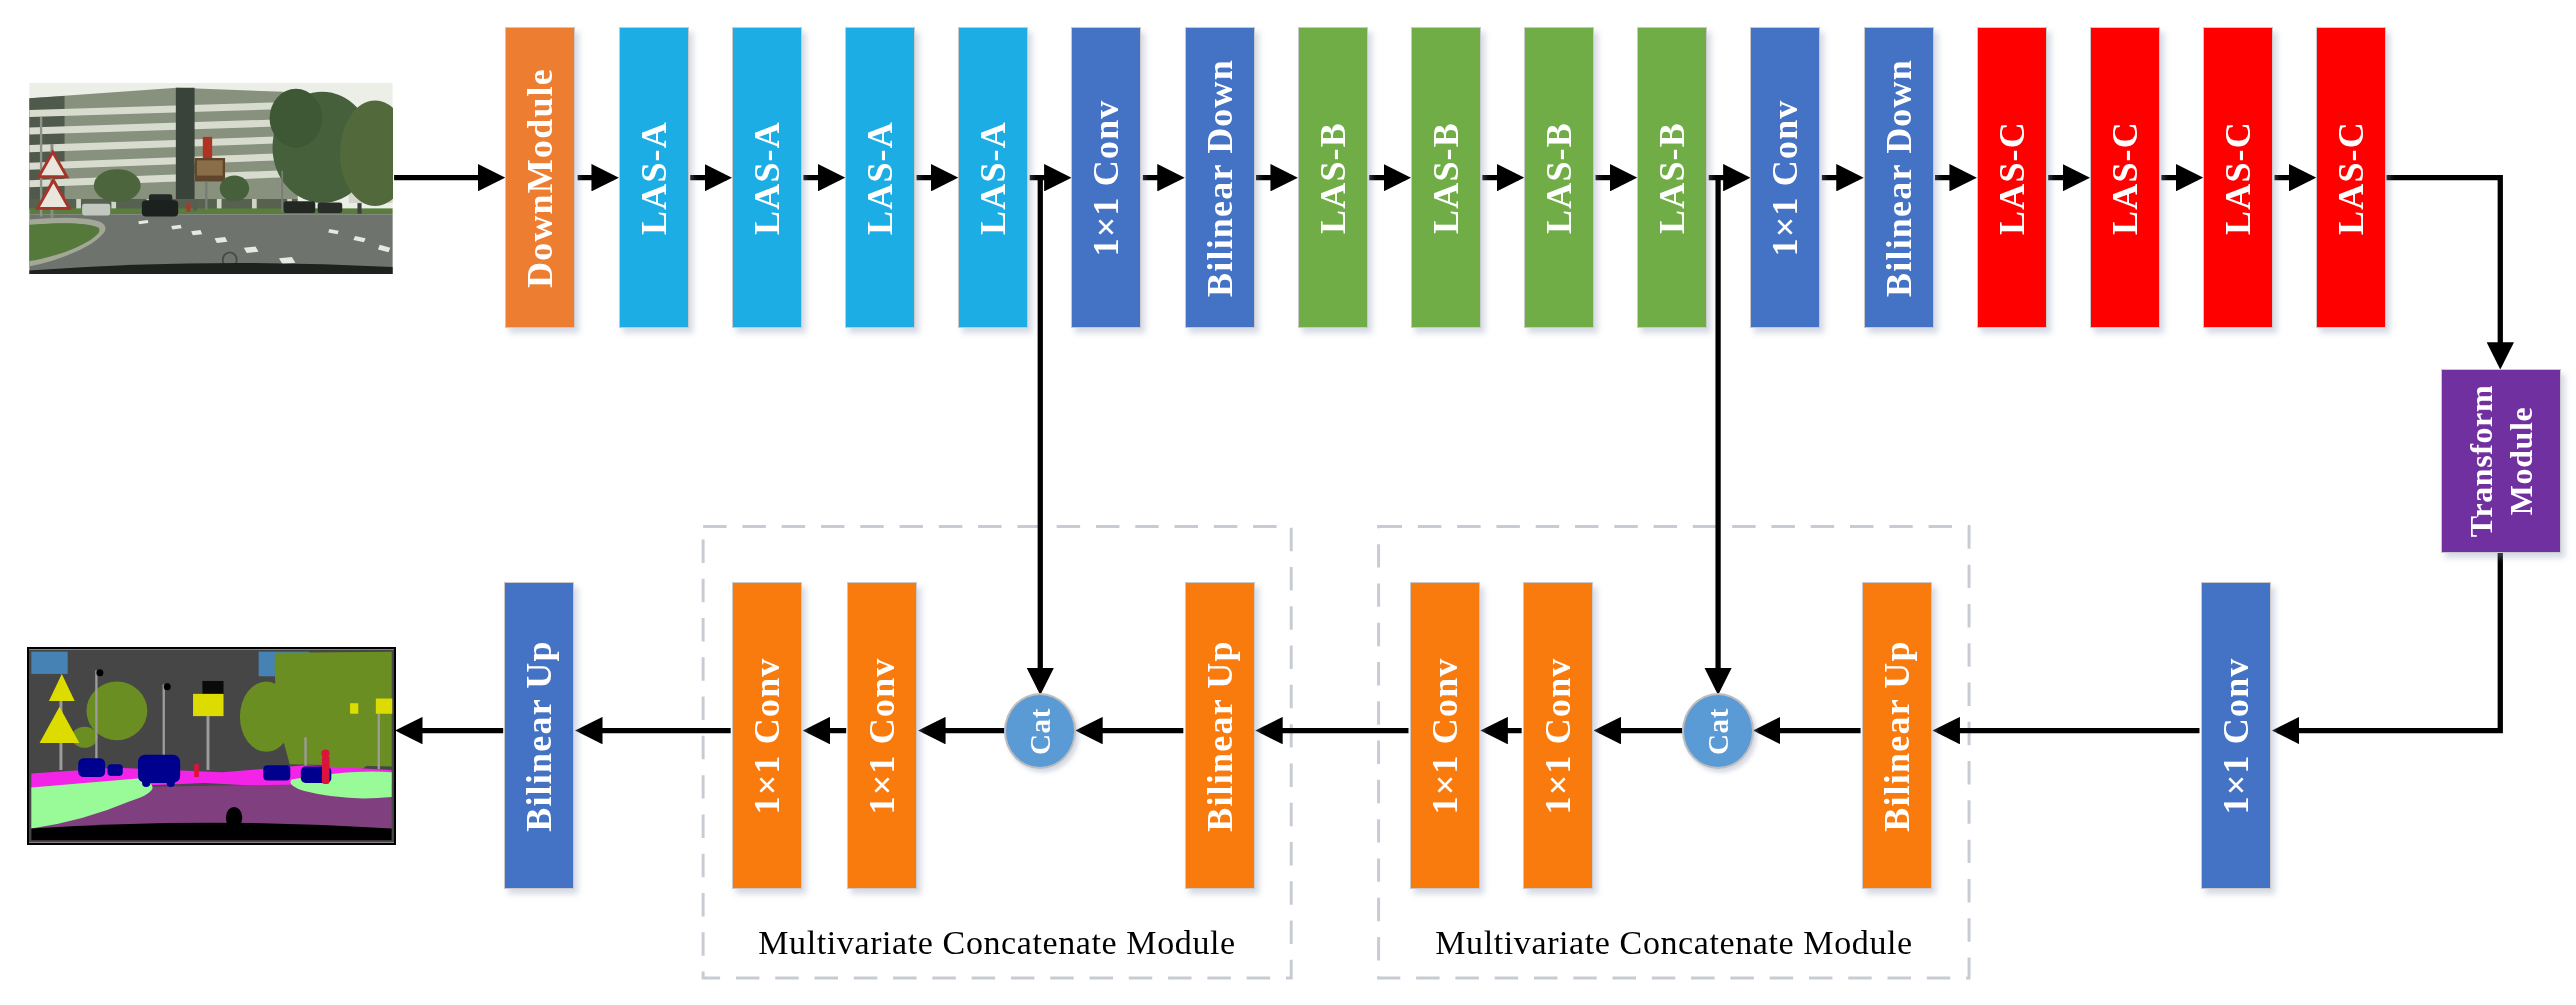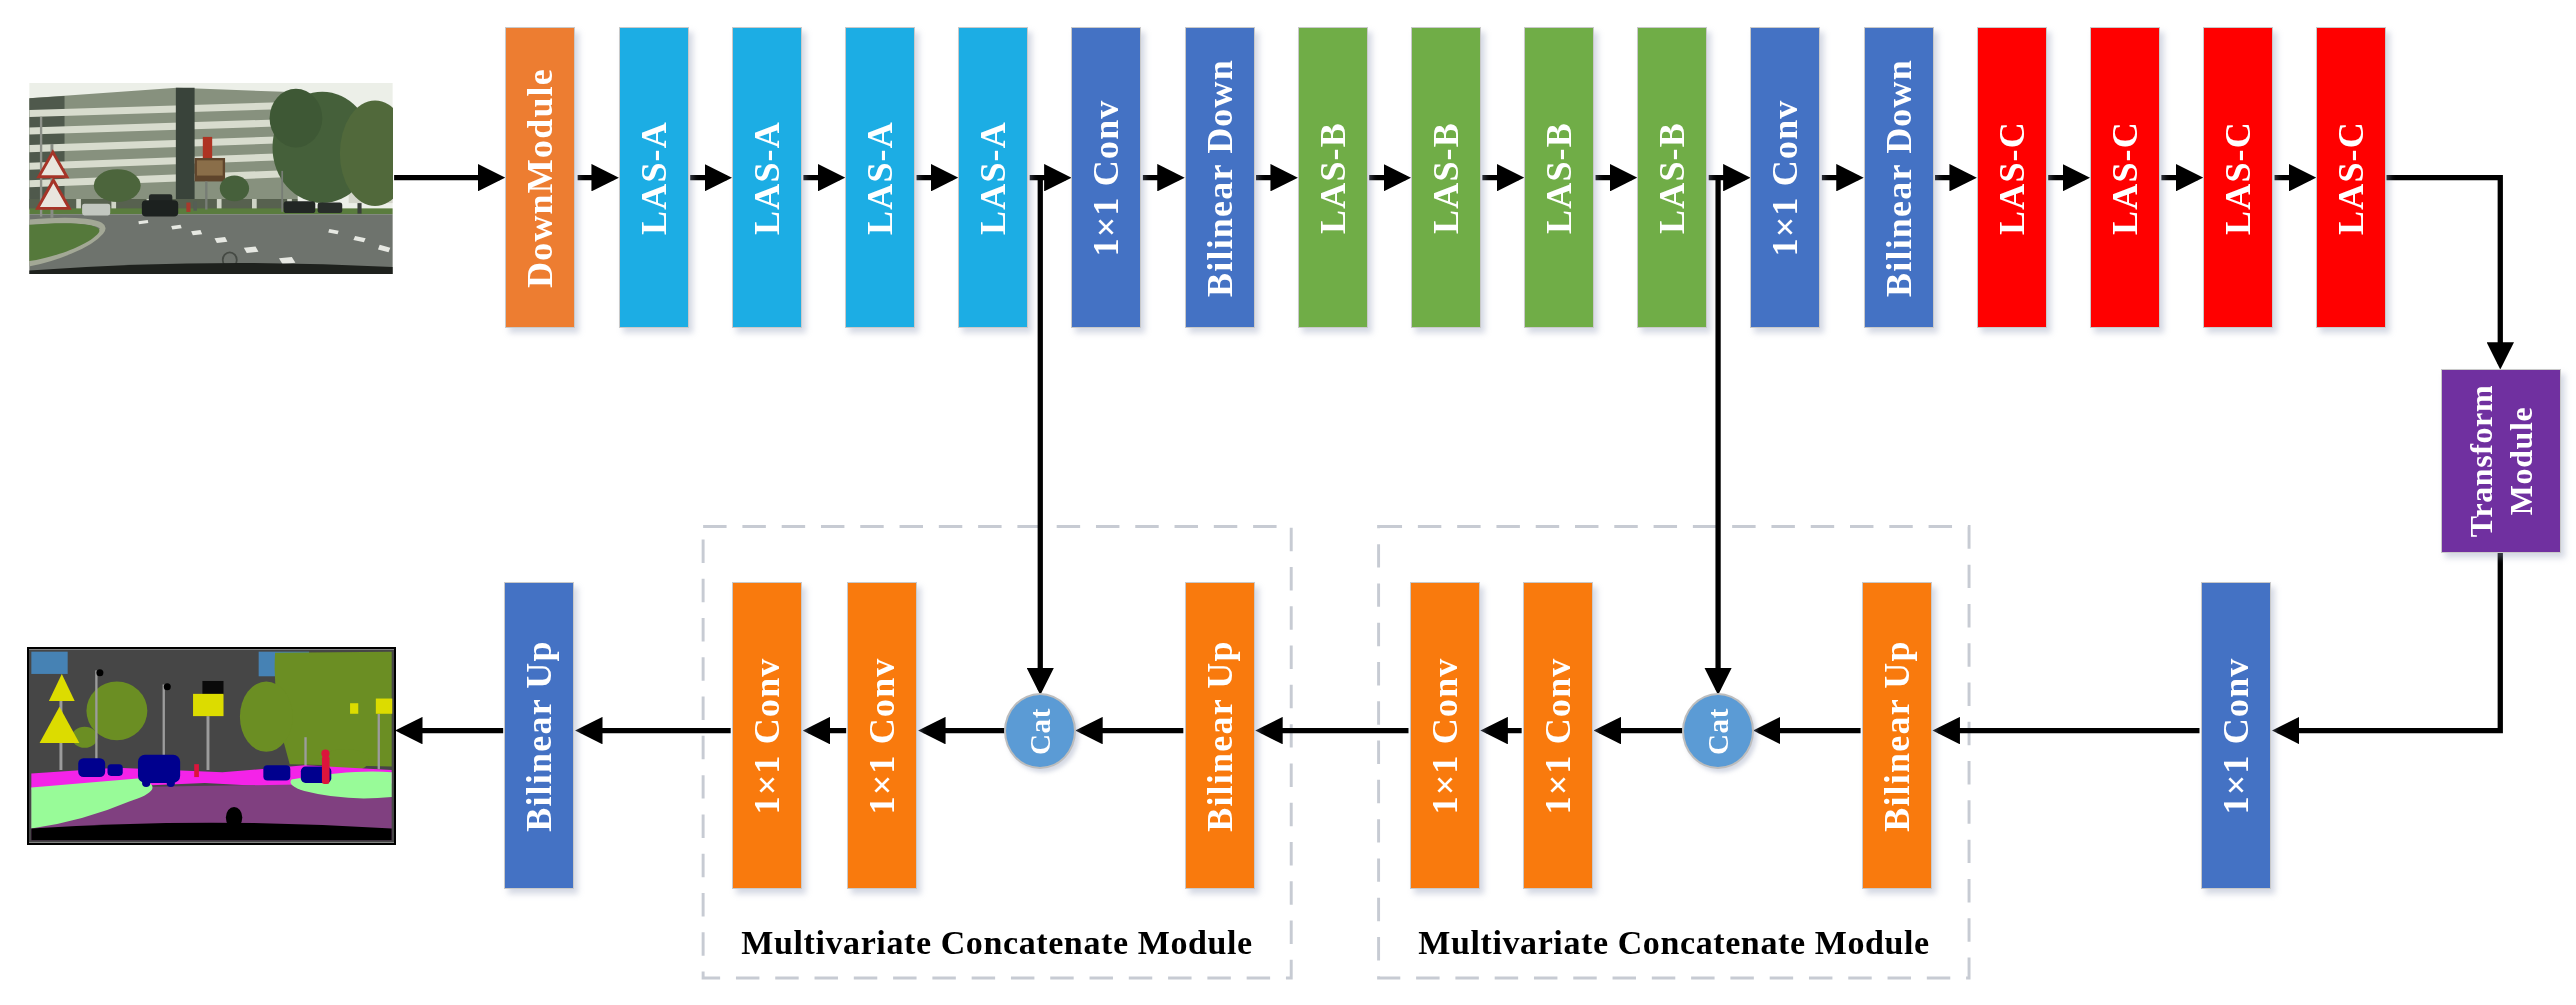--- a/index.html
+++ b/index.html
@@ -21,21 +21,21 @@
   .cat{position:absolute;top:693px;width:72px;height:76px;box-sizing:border-box;
        border-radius:50%;background:#5B9BD5;border:2.3px solid #BDBDBD;
        display:flex;align-items:center;justify-content:center;
        box-shadow:2.9px 3.5px 4.7px rgba(145,155,185,.38);}
   .cat .vt{font-size:29px;letter-spacing:0.6px;}
   .tmod{position:absolute;left:2441px;top:369px;width:120px;height:184px;box-sizing:border-box;
         background:#7030A0;border:1.8px solid #C9C9C9;display:flex;align-items:center;justify-content:center;
         box-shadow:4.1px 4.7px 5.9px rgba(145,155,185,.38);}
   .tmod .inner{transform:rotate(-90deg);text-align:center;color:#fff;font-weight:bold;
                font-size:32px;line-height:1.25;white-space:nowrap;letter-spacing:0.6px;}
-  .mcm-title{position:absolute;top:924px;color:#000;font-size:34px;text-align:center;letter-spacing:0.6px;font-weight:bold;}
+  .mcm-title{position:absolute;top:924px;color:#000;font-size:34px;text-align:center;letter-spacing:0.6px;}
   .imgframe{position:absolute;left:27px;top:647px;border:2.3px solid #000;width:365px;height:194px;}
   .inimg{position:absolute;left:29px;top:83px;}
 </style>
 </head>
 <body>
 
 <div class="stage">
 
   <svg class="layer" width="2576" height="1005" viewBox="0 0 4393 1714">
     <defs>

